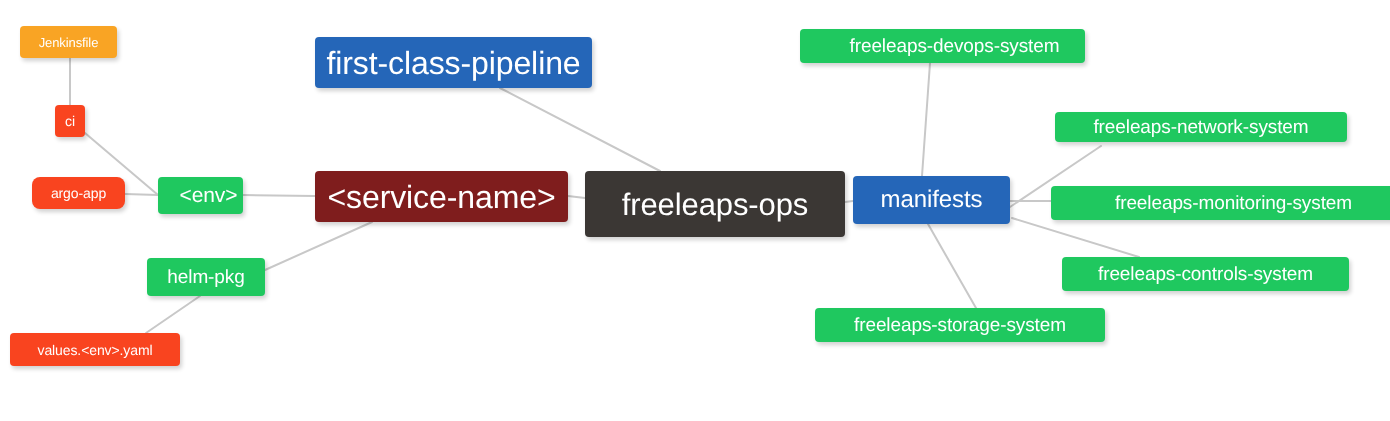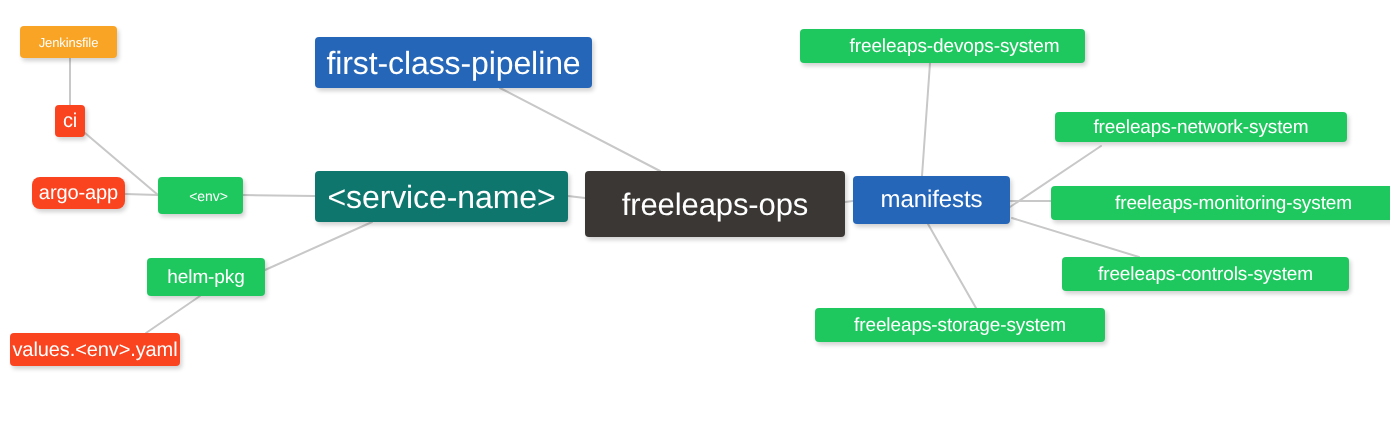--- a/index.html
+++ b/index.html
@@ -39,23 +39,23 @@
     text-rendering: geometricPrecision;
   }
   .node > span {
     display: block;
     line-height: 1;
   }
   
   .tier-root   { font-size: 31px; }
   .tier-major  { font-size: 32px; }
   .tier-mid    { font-size: 24px; }
-  .tier-branch { font-size: 14px; padding-left: 16px; }
+  .tier-branch { font-size: 21px; padding-left: 16px; }
   .tier-leaf   { font-size: 19px; }
-  .tier-small  { font-size: 20px; }
+  .tier-small  { font-size: 14px; }
   .tier-tiny   { font-size: 13px; }
 </style>
 </head>
 <body>
 
 <div id="canvas">
   <svg id="edges" width="1390" height="421" viewBox="0 0 1390 421">
       <line x1="70" y1="58" x2="70" y2="105" stroke="#c8c8c8" stroke-width="2" stroke-linecap="round"></line>
       <line x1="85" y1="133" x2="158" y2="195" stroke="#c8c8c8" stroke-width="2" stroke-linecap="round"></line>
       <line x1="125" y1="194" x2="158" y2="195" stroke="#c8c8c8" stroke-width="2" stroke-linecap="round"></line>
@@ -86,21 +86,21 @@
       </div>
       <div class="node tier-leaf" style="left: 147px; top: 258px; width: 118px; height: 38px; background: rgb(31, 200, 95);">
         <span>helm-pkg</span>
       </div>
       <div class="node tier-small" style="left: 10px; top: 333px; width: 170px; height: 33px; background: rgb(249, 68, 31);">
         <span>values.&lt;env&gt;.yaml</span>
       </div>
       <div class="node tier-major" style="left: 315px; top: 37px; width: 277px; height: 51px; background: rgb(37, 102, 184);">
         <span>first-class-pipeline</span>
       </div>
-      <div class="node tier-major" style="left: 315px; top: 171px; width: 253px; height: 51px; background: #0f766e;">
+      <div class="node tier-major" style="left: 315px; top: 171px; width: 253px; height: 51px; background: #7f1d1d;">
         <span>&lt;service-name&gt;</span>
       </div>
       <div class="node tier-root" style="left: 585px; top: 171px; width: 260px; height: 66px; background: rgb(59, 55, 52);">
         <span>freeleaps-ops</span>
       </div>
       <div class="node tier-mid" style="left: 853px; top: 176px; width: 157px; height: 48px; background: rgb(37, 102, 184);">
         <span>manifests</span>
       </div>
       <div class="node tier-leaf" style="left: 800px; top: 29px; width: 285px; height: 34px; background: rgb(31, 200, 95); padding-left: 24px;">
         <span>freeleaps-devops-system</span>

